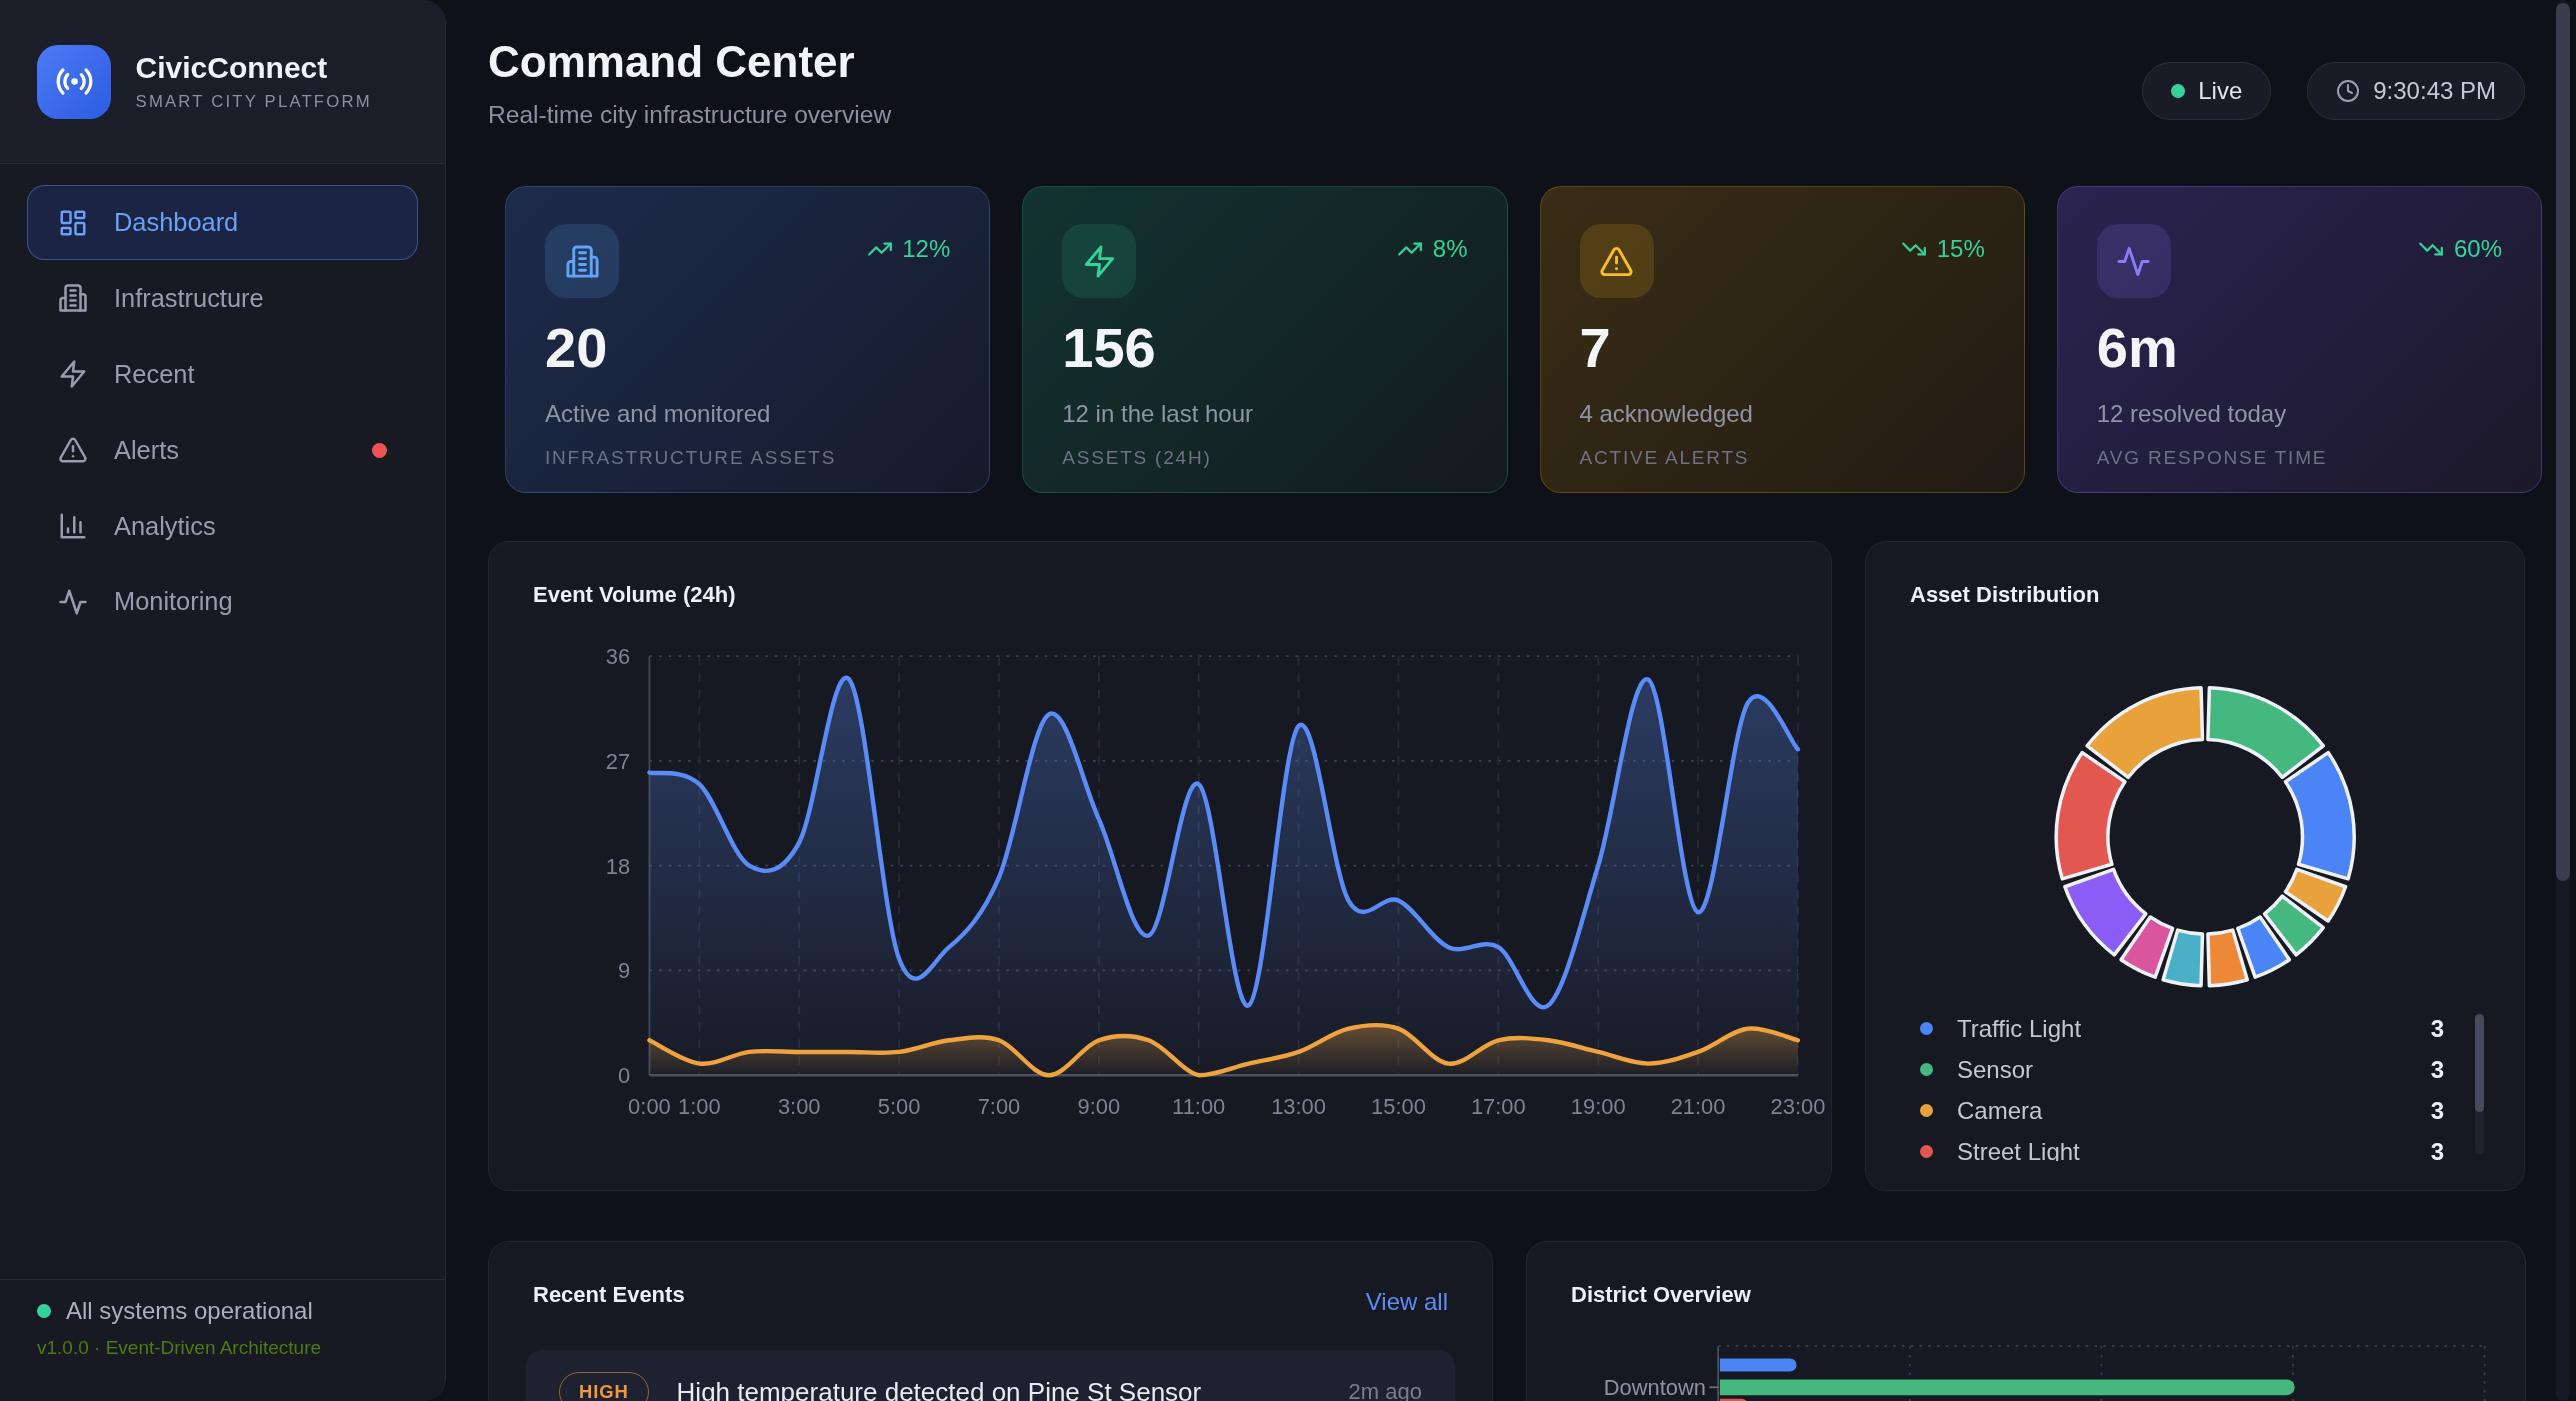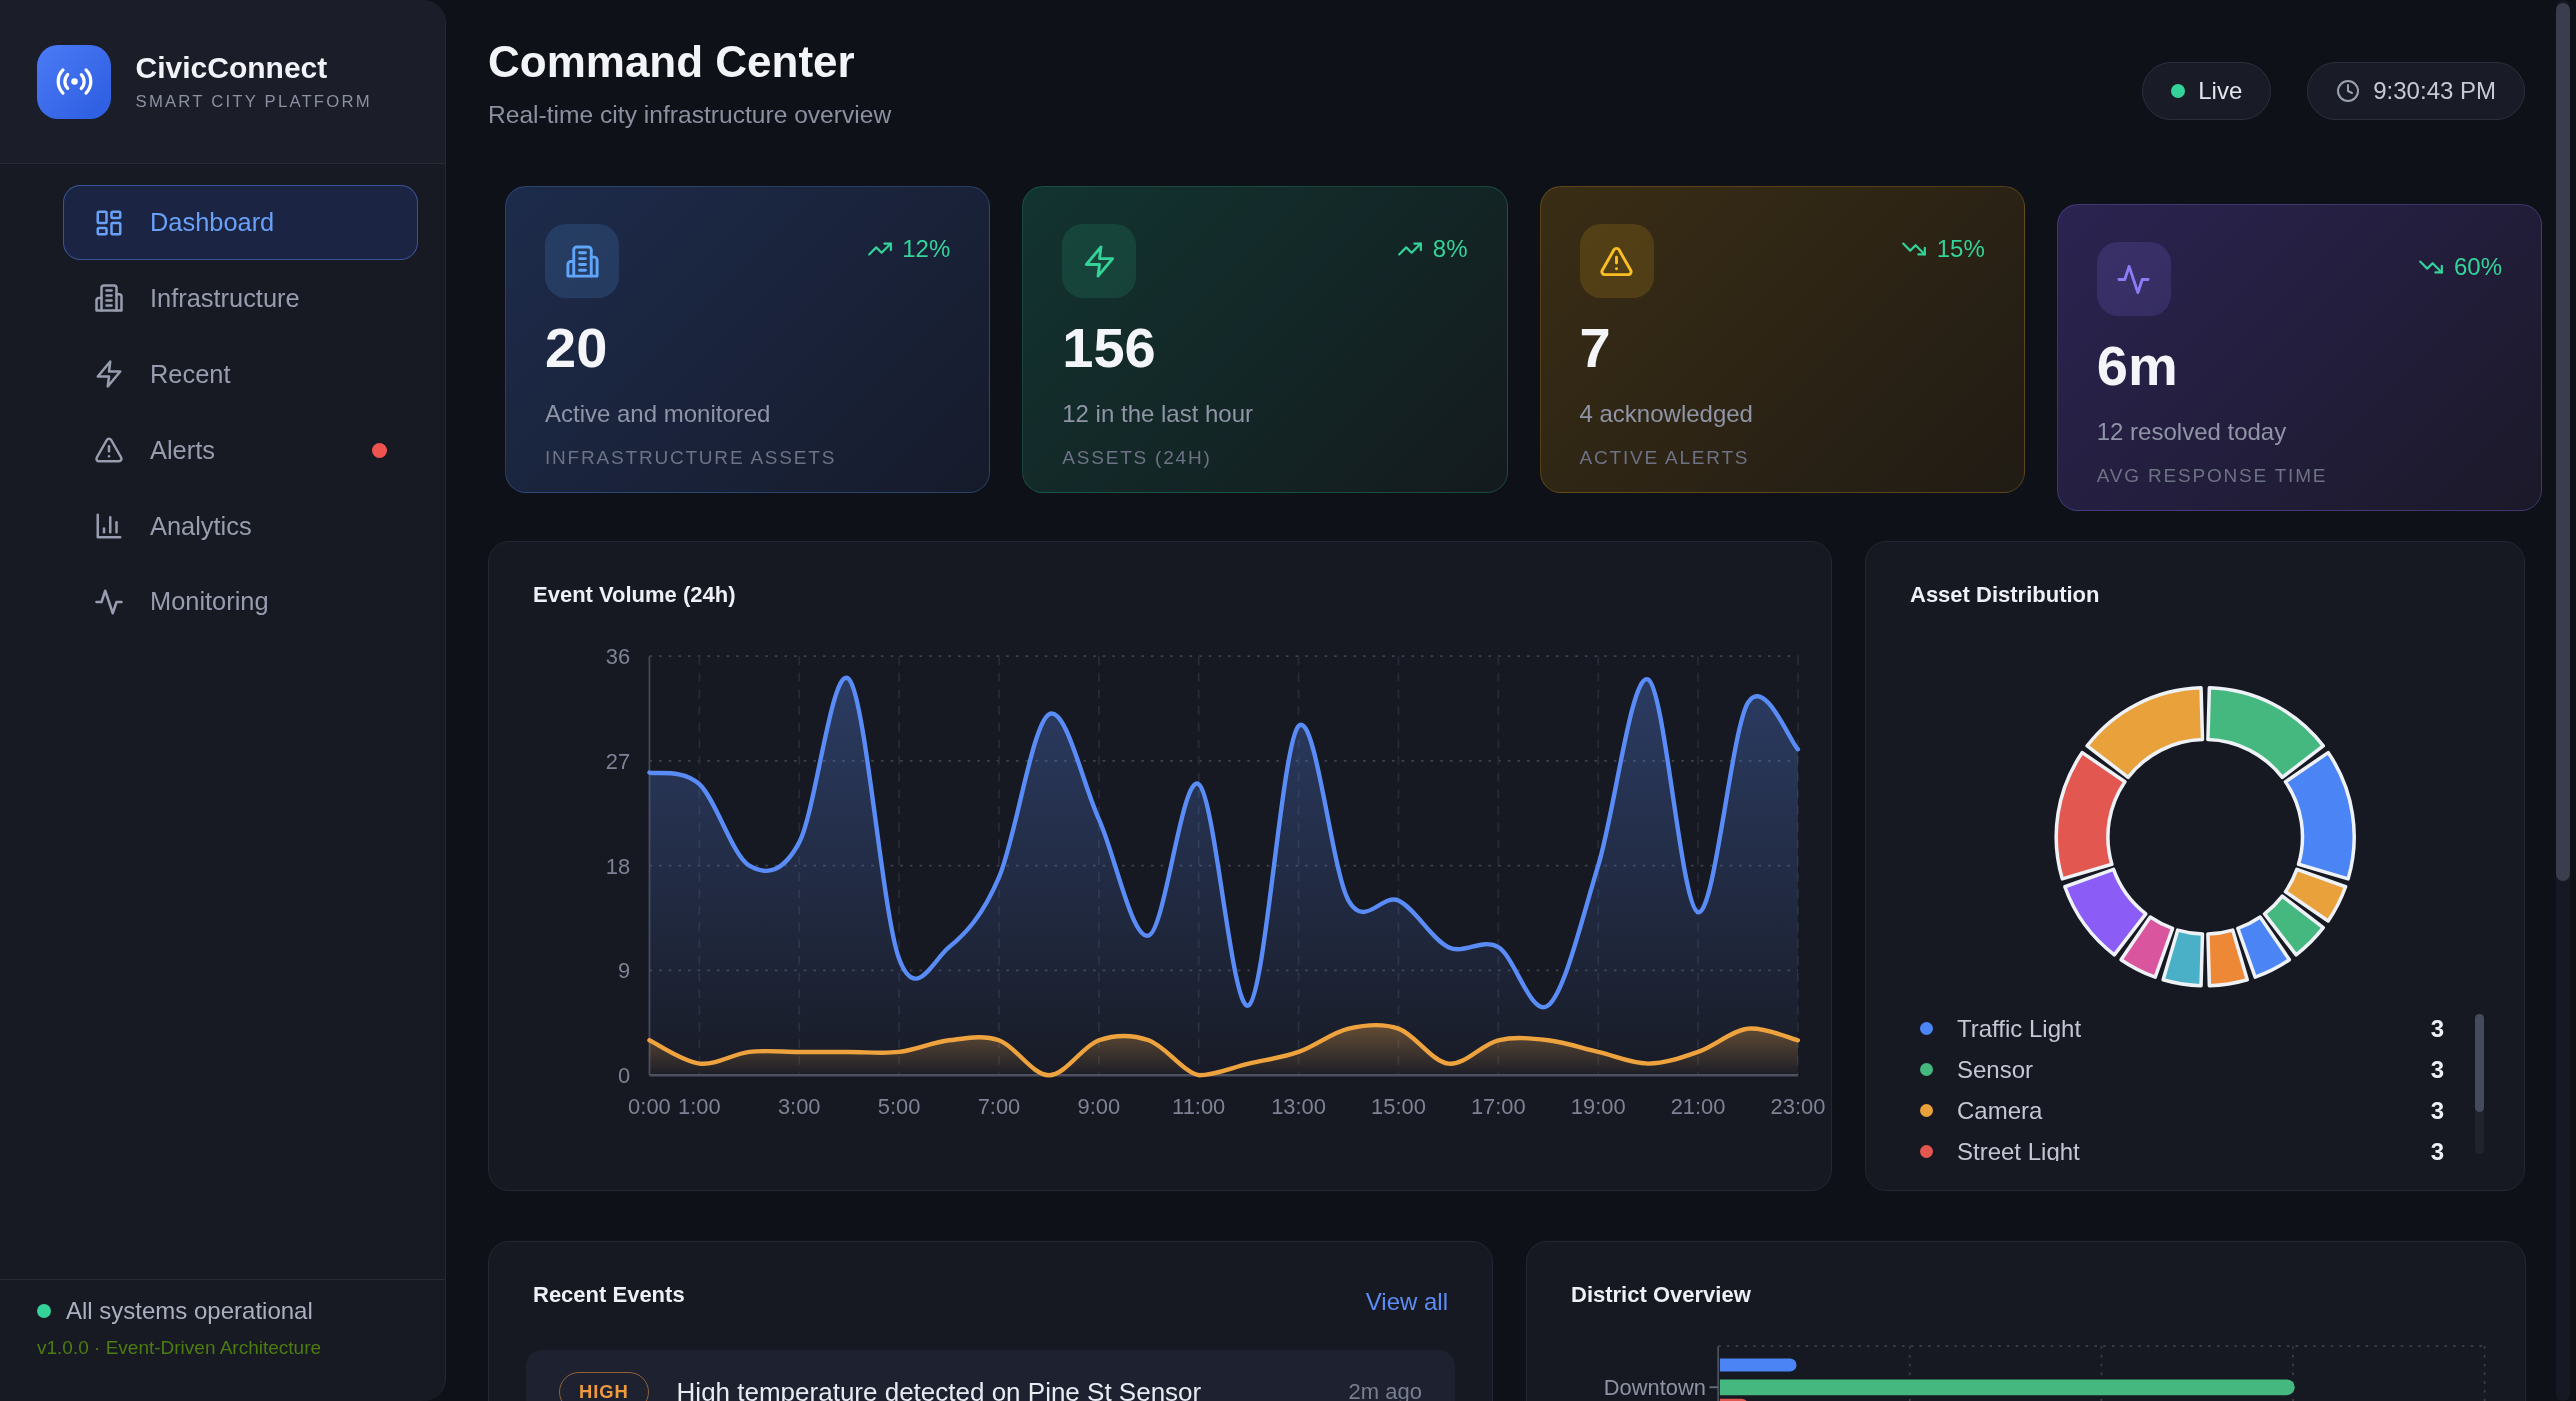--- a/index.html
+++ b/index.html
@@ -11,21 +11,21 @@
   
   .sidebar{position:absolute;left:0;top:0;width:445px;height:1401px;
     background:#171923;border-right:0.9px solid #242836;border-radius:0 23px 23px 0;}
   .sidebar-header{height:164px;display:flex;align-items:center;gap:24.6px;padding:0 37px;
     background:#1b1d28;border-bottom:0.9px solid #272b38;border-radius:0 23px 0 0;box-sizing:border-box;}
   .logo-tile{width:74px;height:74px;border-radius:21px;flex:0 0 auto;
     background:linear-gradient(135deg,#4b7bf5,#2c5ce0);display:flex;align-items:center;justify-content:center;color:#fff;}
   .logo-tile svg{width:39px;height:39px;}
   .app-name{font-size:30px;font-weight:bold;color:#f1f3f8;}
   .app-tagline{font-size:16.7px;letter-spacing:2.2px;color:#8b90a2;margin-top:7px;}
-  .nav{padding:21px 27px;margin-left:36px;}
+  .nav{padding:21px 27px;}
   .nav-item{height:75px;display:flex;align-items:center;gap:26px;padding:0 30px;margin-bottom:0.9px;
     border-radius:17.5px;color:#979daf;font-size:25.4px;border:1.8px solid transparent;cursor:pointer;box-sizing:border-box;}
   .nav-item svg{width:30px;height:30px;flex:0 0 auto;}
   .nav-item.active{background:rgba(47,107,235,0.16);border-color:rgba(96,139,250,0.45);color:#69a0f8;}
   .alert-dot{margin-left:auto;width:15px;height:15px;border-radius:50%;background:#ef5350;}
   .sidebar-footer{position:absolute;left:0;right:0;bottom:0;height:122px;border-top:0.9px solid #272b38;
     padding:17px 37px;box-sizing:border-box;}
   .status-row{display:flex;align-items:center;gap:15px;font-size:24px;color:#aab0c0;}
   .dot-green{width:14px;height:14px;border-radius:50%;background:#34d399;flex:0 0 auto;}
   .version{font-size:19px;color:#4d7c0f;margin-top:12.3px;}
@@ -37,21 +37,21 @@
   .pill{height:58px;border:0.9px solid #2b2f3d;background:#191c26;border-radius:29px;
     display:flex;align-items:center;gap:13px;padding:0 28px;font-size:24px;color:#e4e6ee;box-sizing:border-box;}
   .pill.time{color:#c6cad6;}
   .pill svg{width:24px;height:24px;color:#9aa0b0;}
   
   .stats{position:absolute;left:488px;top:186px;width:2037px;display:grid;grid-template-columns:repeat(4,1fr);gap:32px;padding-left:17px;}
   .stat-card{height:307px;border-radius:21px;position:relative;box-sizing:border-box;border:0.9px solid transparent;}
   .stat-card.theme-blue{background:linear-gradient(135deg,#1d2b4b,#161b2b);border-color:rgba(96,165,250,.25);}
   .stat-card.theme-green{background:linear-gradient(135deg,#123430,#141a1e);border-color:rgba(52,211,153,.22);}
   .stat-card.theme-amber{background:linear-gradient(135deg,#3a2d15,#201b14);border-color:rgba(251,191,36,.22);}
-  .stat-card.theme-purple{background:linear-gradient(135deg,#2b2351,#1b1929);border-color:rgba(139,124,246,.28);margin-top:18px;}
+  .stat-card.theme-purple{background:linear-gradient(135deg,#2b2351,#1b1929);border-color:rgba(139,124,246,.28);}
   .stat-icon{position:absolute;left:39px;top:37px;width:74px;height:74px;border-radius:21px;
     display:flex;align-items:center;justify-content:center;}
   .stat-icon svg{width:35px;height:35px;}
   .theme-blue  .stat-icon{background:rgba(96,165,250,.16);color:#60a5fa;}
   .theme-green .stat-icon{background:rgba(52,211,153,.13);color:#34d399;}
   .theme-amber .stat-icon{background:rgba(251,191,36,.15);color:#fbbf24;}
   .theme-purple .stat-icon{background:rgba(139,124,246,.16);color:#8b7cf6;}
   .trend{position:absolute;right:39px;top:48px;display:flex;align-items:center;gap:9.6px;font-size:24px;color:#34d399;}
   .trend svg{width:26px;height:26px;display:none;}
   .trend.up svg.icon-trend-up{display:block;}

